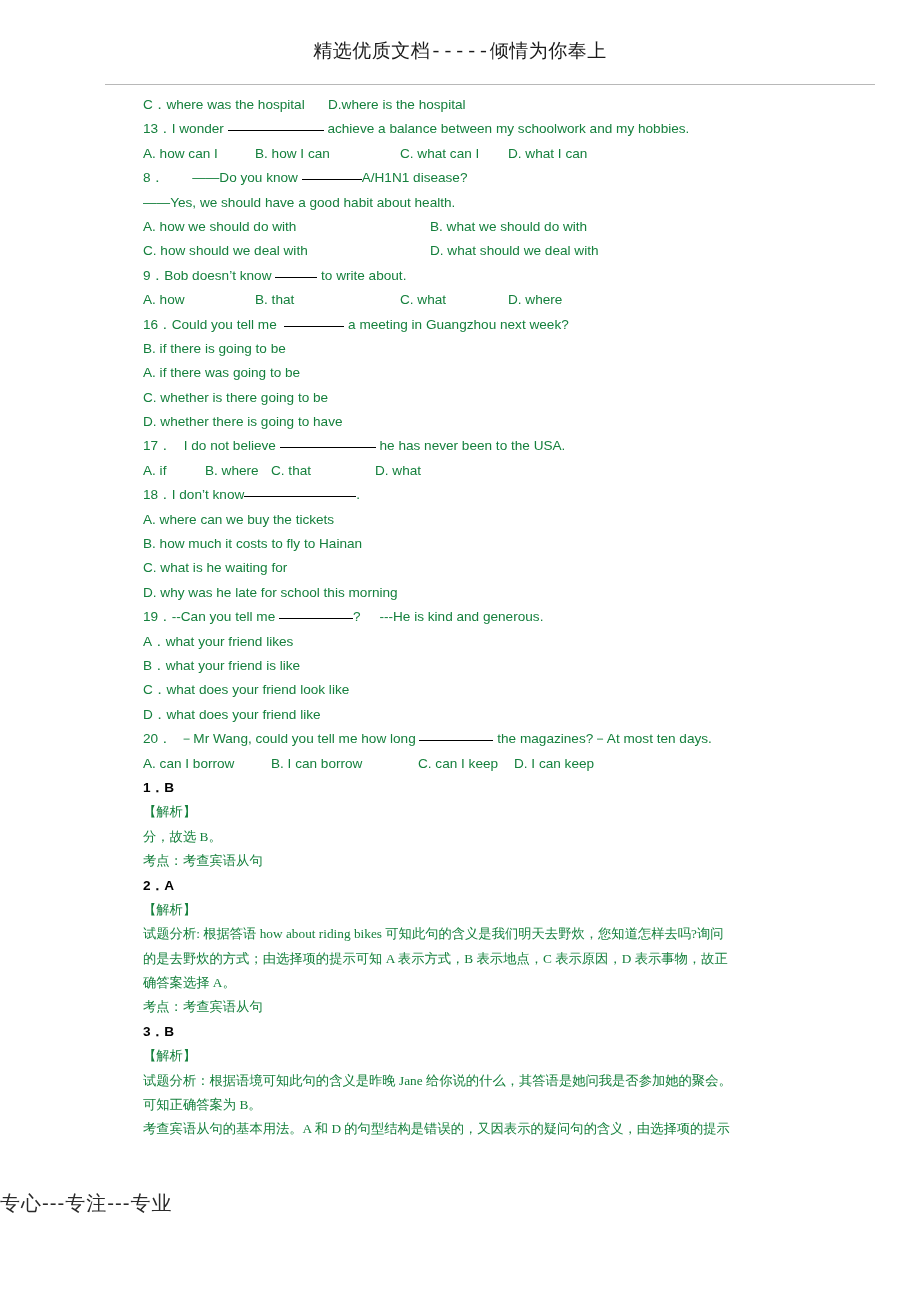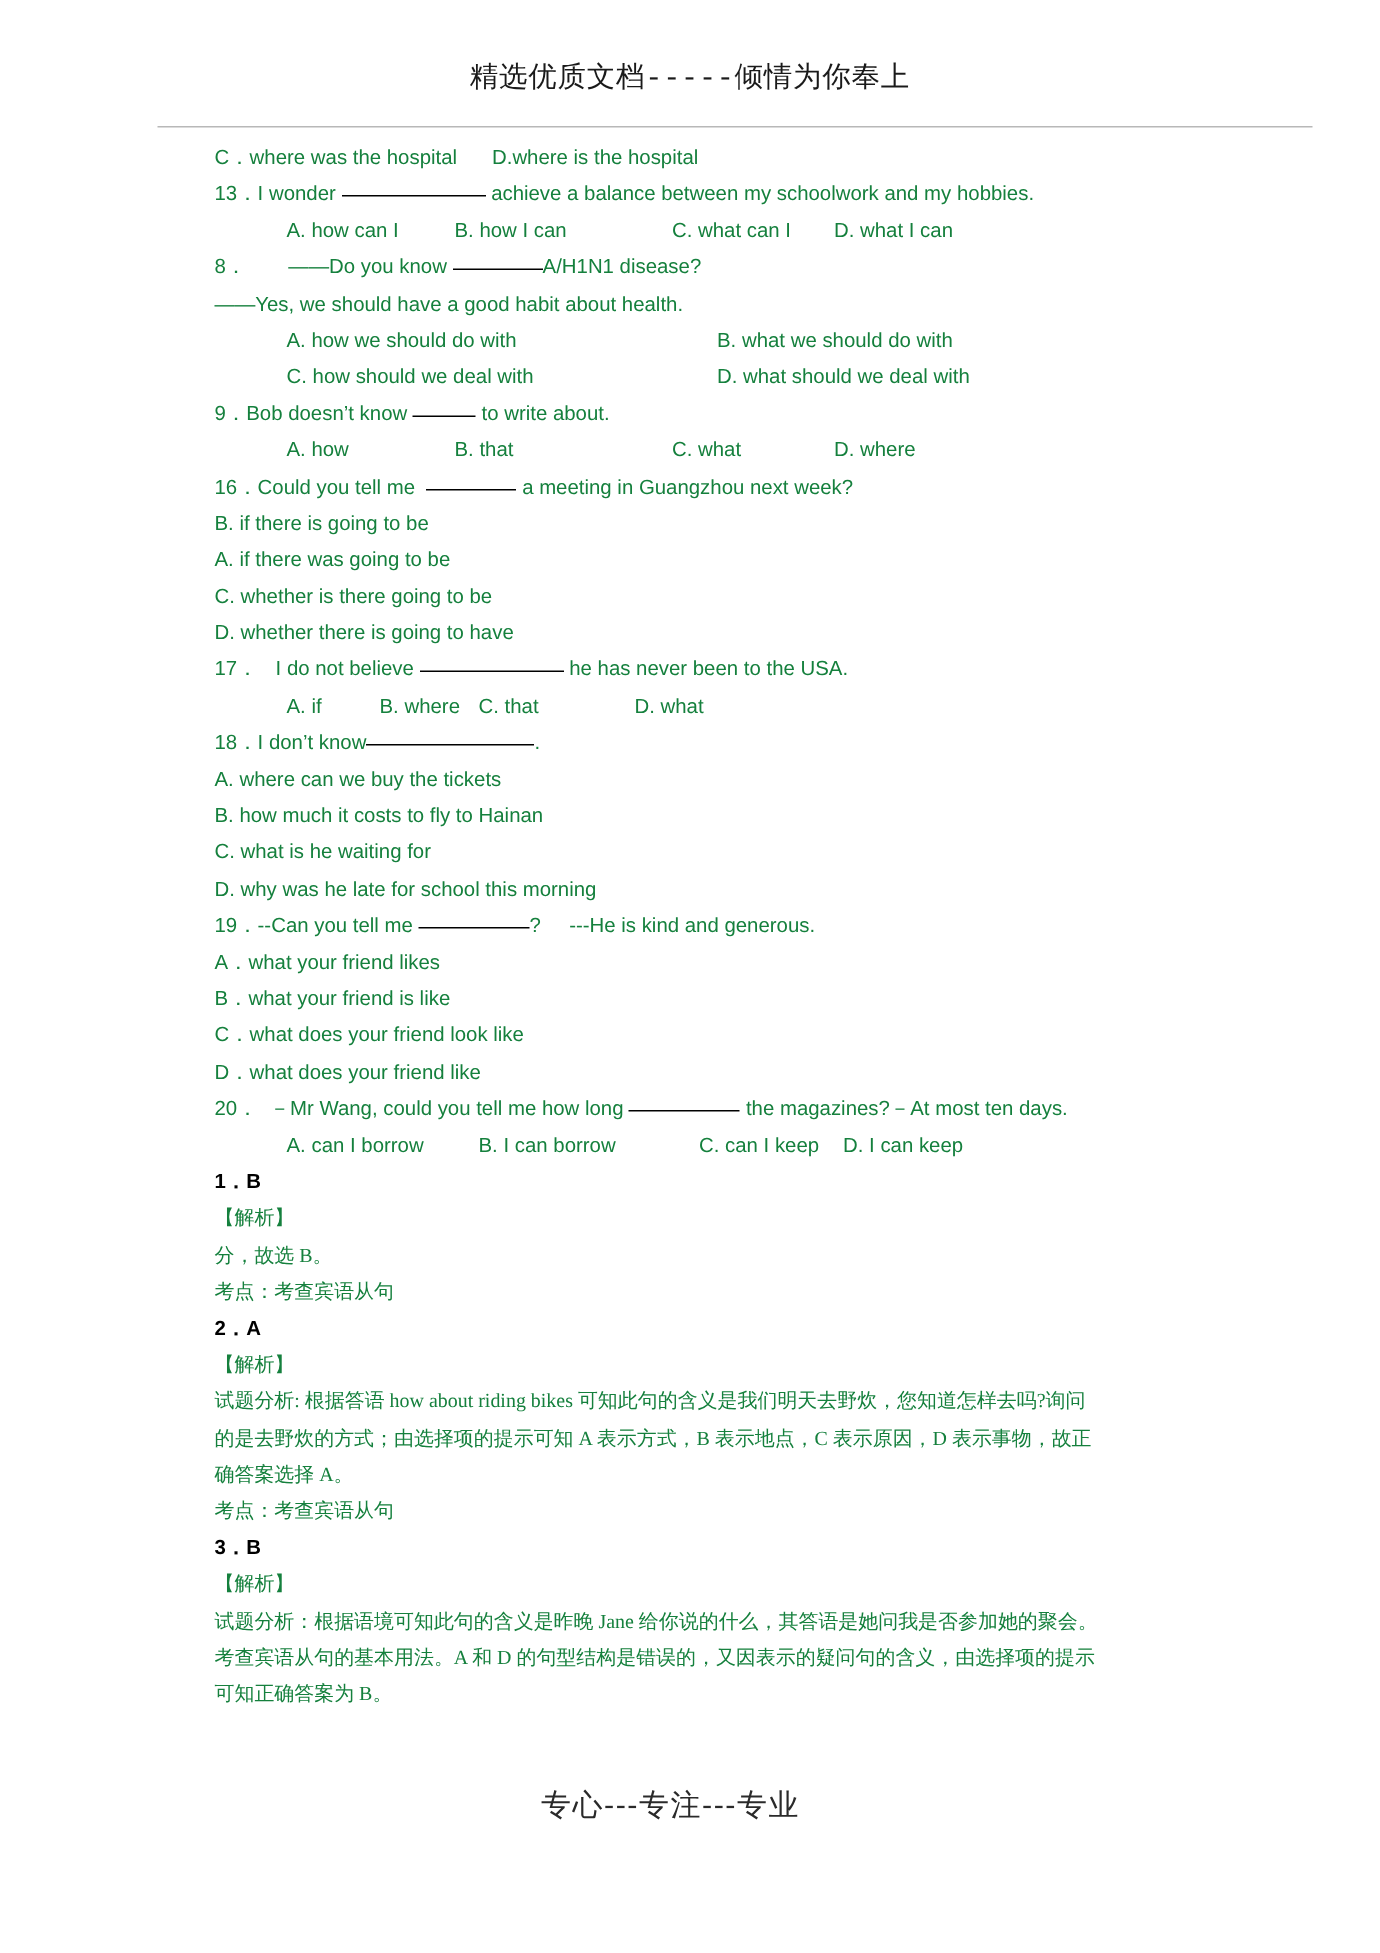--- a/index.html
+++ b/index.html
@@ -77,30 +77,29 @@
     display: inline-block;
     border-bottom: 1px solid #000;
     vertical-align: 2px;
   }
   .b-sm  { width: 42px; }
   .b-md  { width: 60px; }
   .b-lg  { width: 74px; }
   .b-xl  { width: 96px; }
   .b-xxl { width: 112px; }
 
-  .opt-row { display: block; white-space: pre; margin-left: 48px; }
+  .opt-row { display: block; white-space: pre; }
   .opt { display: inline-block; }
 
   
   .footer-band {
     position: absolute;
     left: 0;
     top: 1190px;
     width: 894px;
-    text-align: center;
   }
   .footer-title {
     font-family: "DejaVu Serif", "Liberation Serif", serif;
     font-size: 20px;
     color: #2a2a2a;
     letter-spacing: 1px;
     white-space: nowrap;
   }
 </style>
 </head>
@@ -160,22 +159,22 @@
     <div class="ans-head">2．A</div>
     <div class="line cn">【解析】</div>
     <div class="line cn">试题分析: 根据答语 how about riding bikes 可知此句的含义是我们明天去野炊，您知道怎样去吗?询问</div>
     <div class="line cn">的是去野炊的方式；由选择项的提示可知 A 表示方式，B 表示地点，C 表示原因，D 表示事物，故正</div>
     <div class="line cn">确答案选择 A。</div>
     <div class="line cn">考点：考查宾语从句</div>
 
     <div class="ans-head">3．B</div>
     <div class="line cn">【解析】</div>
     <div class="line cn">试题分析：根据语境可知此句的含义是昨晚 Jane 给你说的什么，其答语是她问我是否参加她的聚会。</div>
+    <div class="line cn">可知正确答案为 B。</div>
     <div class="line cn">考查宾语从句的基本用法。A 和 D 的句型结构是错误的，又因表示的疑问句的含义，由选择项的提示</div>
-    <div class="line cn">可知正确答案为 B。</div>
 
   </div>
 
   <div class="footer-band">
     <div class="footer-title">专心---专注---专业</div>
   </div>
 
 </div>
 
 </body></html>

